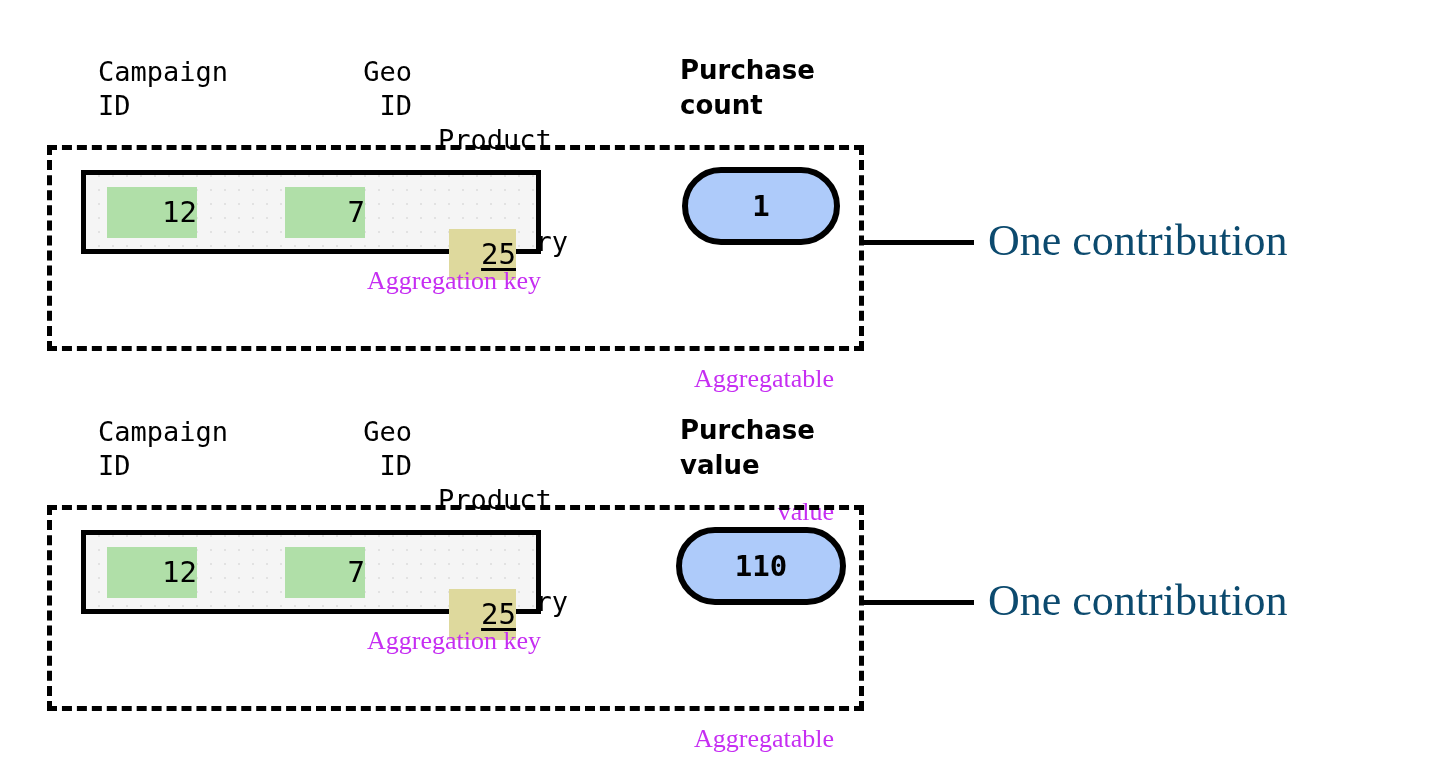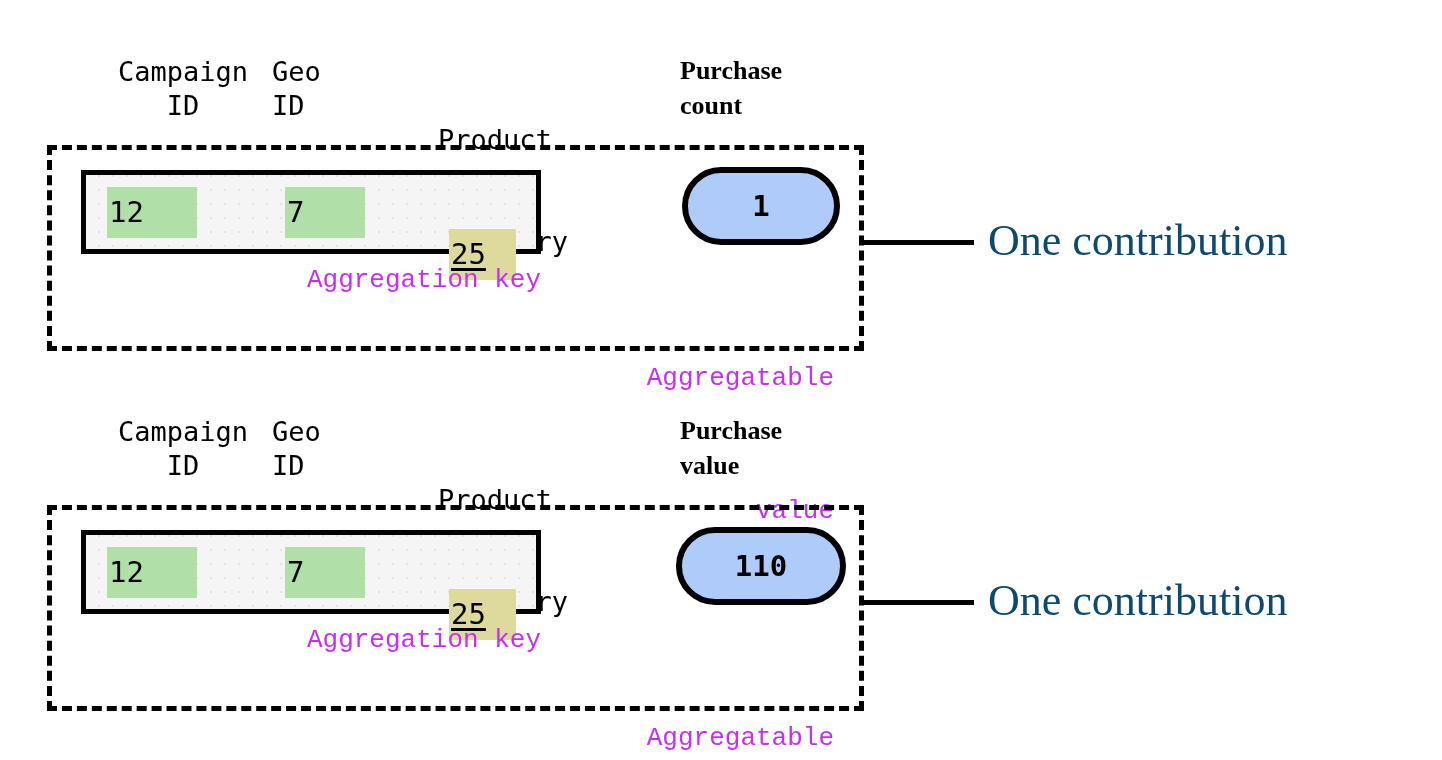--- a/index.html
+++ b/index.html
@@ -31,40 +31,40 @@
   }
   .hdr {
     position: absolute;
     top: 0;
     font-family: "DejaVu Sans Mono", monospace;
     font-size: 27px;
     line-height: 34px;
     color: #000000;
     white-space: pre;
   }
-  .hdr-campaign { left: 98px;  width: 170px; text-align: center; }
-  .hdr-geo      { left: 272px; width: 140px; }
+  .hdr-campaign { left: 98px;  width: 170px; }
+  .hdr-geo      { left: 272px; width: 140px; text-align: right; }
   .hdr-product  { left: 438px; width: 170px; }
   .hdr-product .ul-line {
     display: block;
     text-decoration-thickness: 3px;
     text-underline-offset: 4px;
   }
   .hdr-measure {
     position: absolute;
     top: -2px;
     left: 680px;
     width: 200px;
     font-family: "DejaVu Sans", sans-serif;
     font-weight: bold;
     font-size: 26px;
     line-height: 35px;
     color: #000000;
   }
-  .hdr-measure span { display: block; font-family: Liberation Serif, serif; }
+  .hdr-measure span { display: block; }
 
   
   .contribution-box {
     position: absolute;
     left: 47px;
     width: 817px;
     border: 5px dashed #000000;
     box-sizing: border-box;
   }
 
@@ -86,20 +86,21 @@
     position: absolute;
     top: 12px;
     height: 51px;
     font-family: "DejaVu Sans Mono", monospace;
     font-size: 29px;
     line-height: 51px;
     color: #000000;
     padding-left: 2px;
     box-sizing: border-box;
     white-space: pre;
+    text-align: right;
   }
   .cell-green  { background-color: #b0dfa8; }
   .cell-yellow { background-color: #ded99d; margin-top: 42px; }
   .cell-1 { left: 21px;  width: 90px; }
   .cell-2 { left: 199px; width: 80px; }
   .cell-3 { left: 363px; width: 67px; }
   .cell-underlined {
     text-decoration: underline;
     text-decoration-thickness: 3px;
     text-underline-offset: 4px;
@@ -119,21 +120,21 @@
     font-size: 29px;
     color: #000000;
     display: flex;
     align-items: center;
     justify-content: center;
   }
 
   
   .annot {
     position: absolute;
-    font-family: Liberation Mono, monospace;
+    font-family: Liberation Serif, serif;
     font-size: 26px;
     line-height: 35px;
     color: #c62ef2;
     text-align: right;
     white-space: pre;
   }
   .annot-key   { left: 189px; top: 113px; width: 300px; }
   .annot-value { left: 540px; top: 113px; width: 242px; }
   .annot-value span { display: block; margin-top: 28px; }
 

